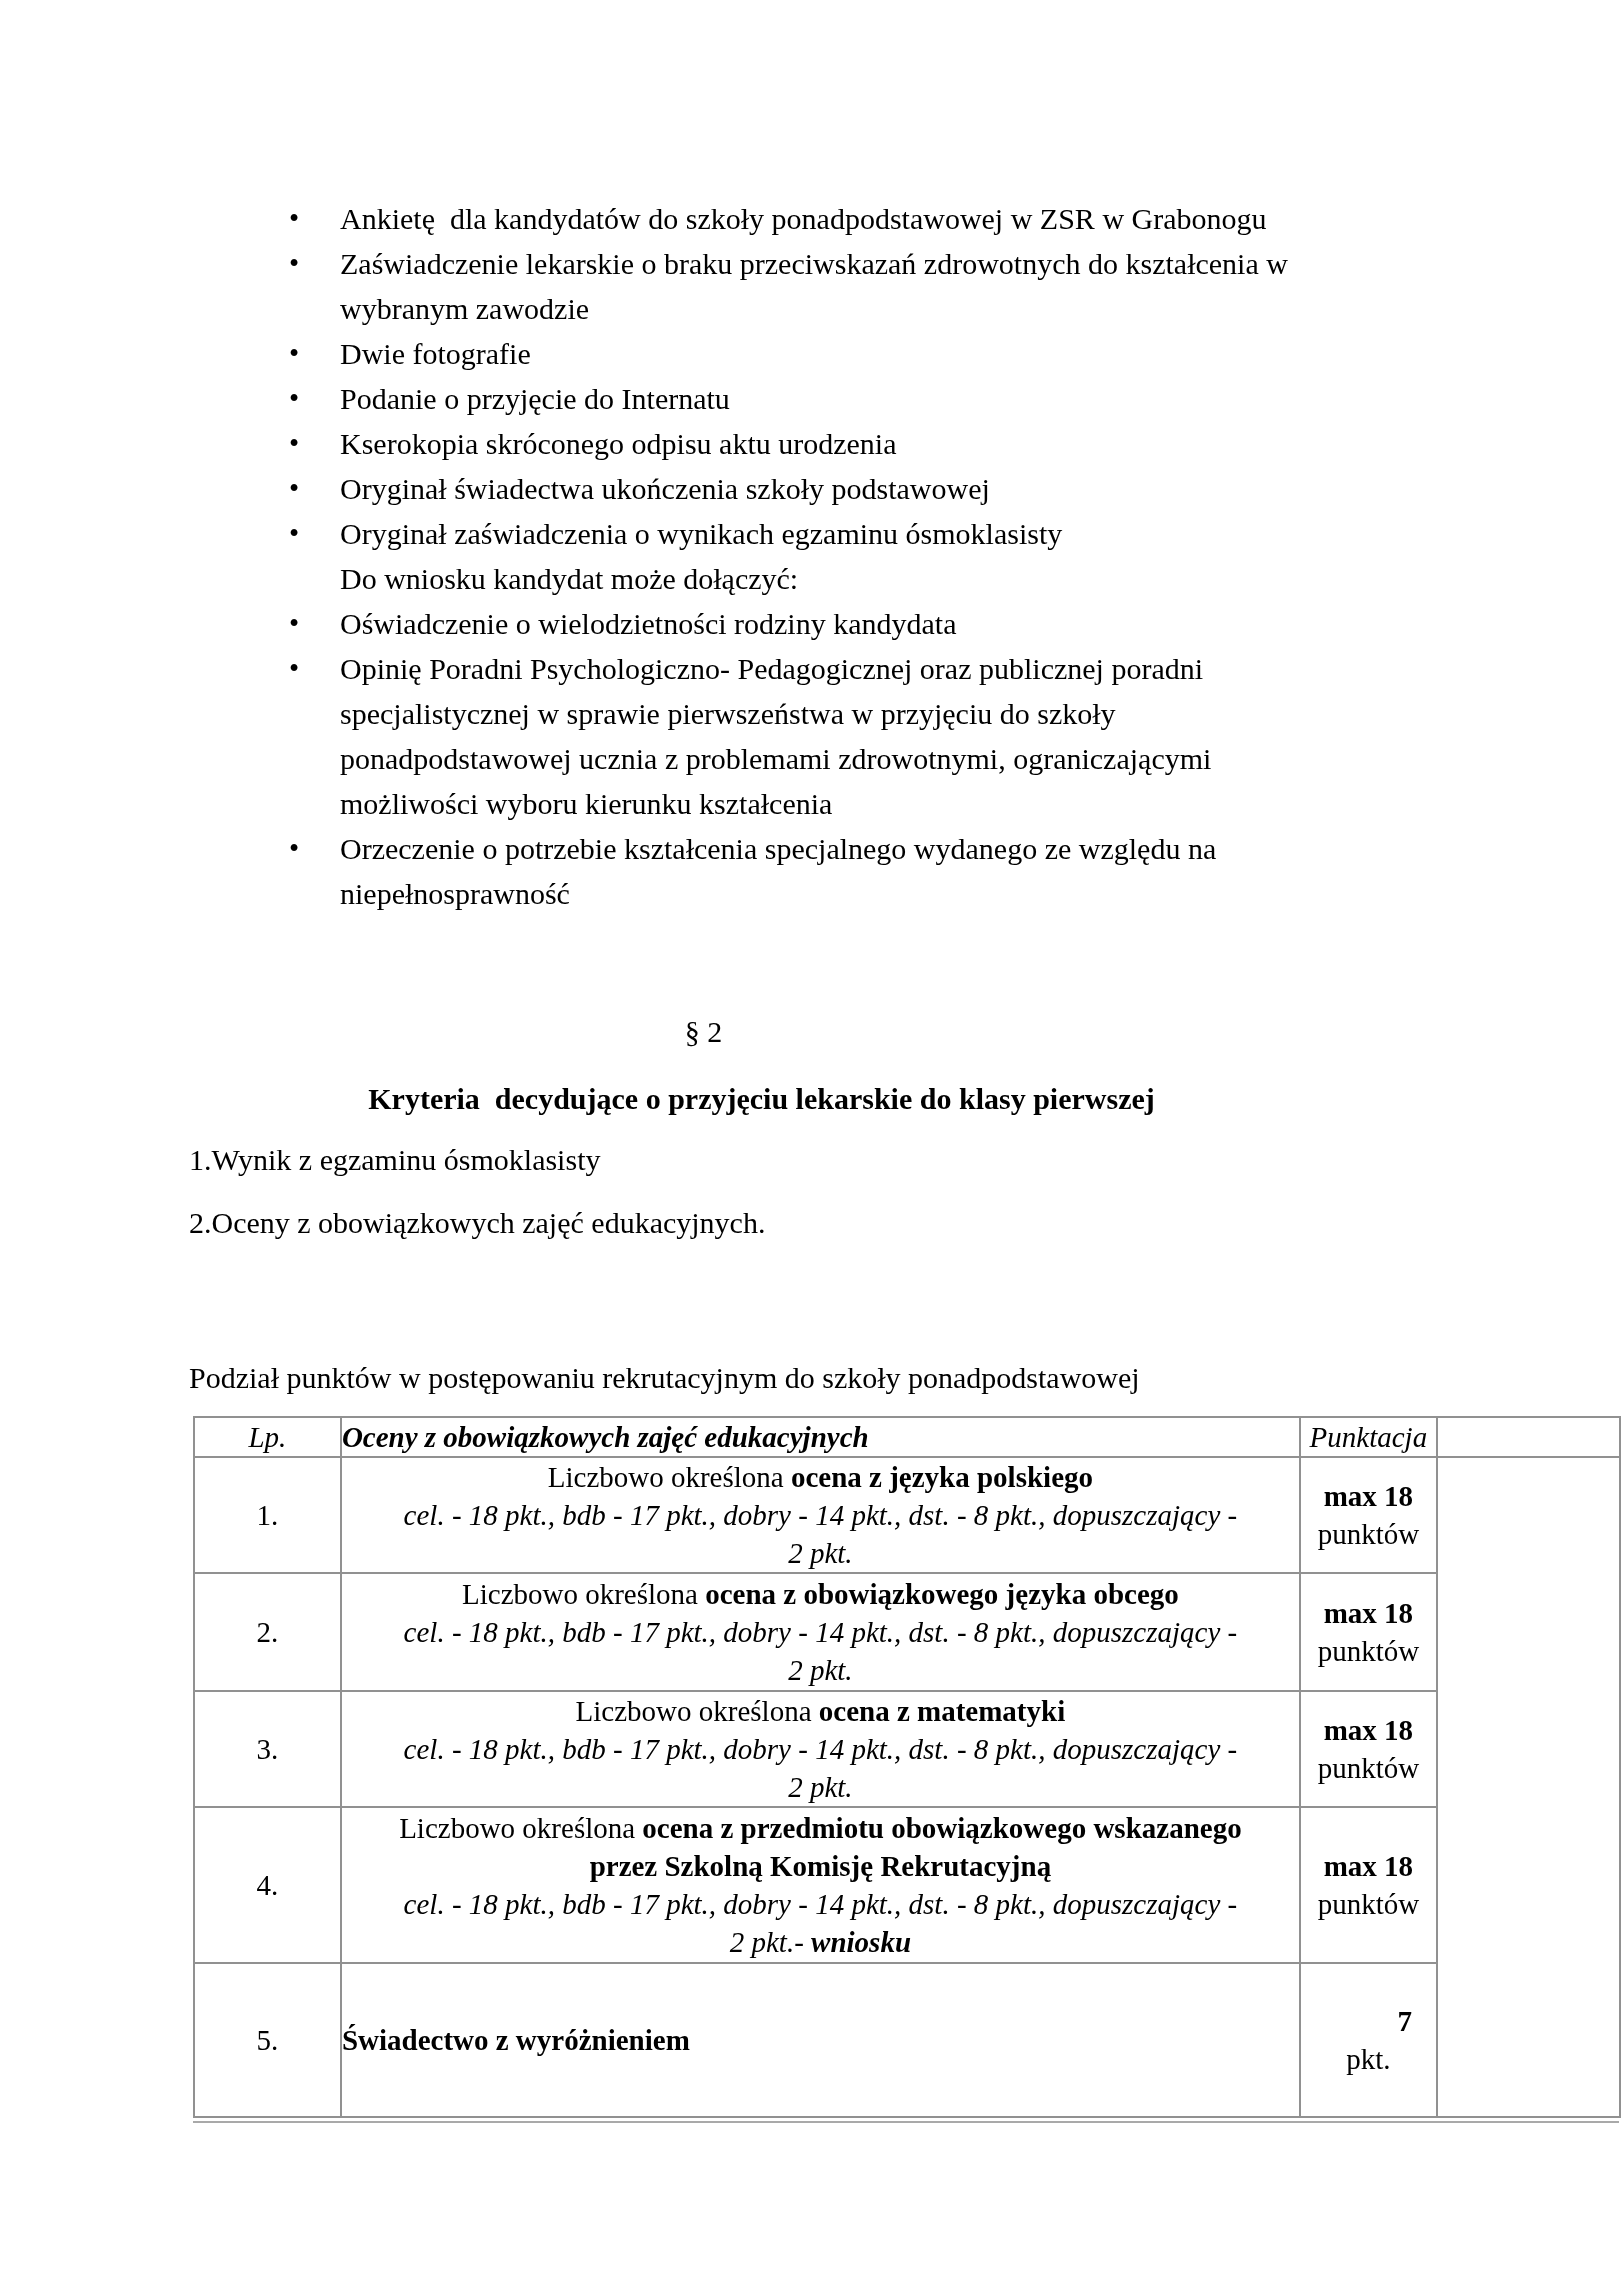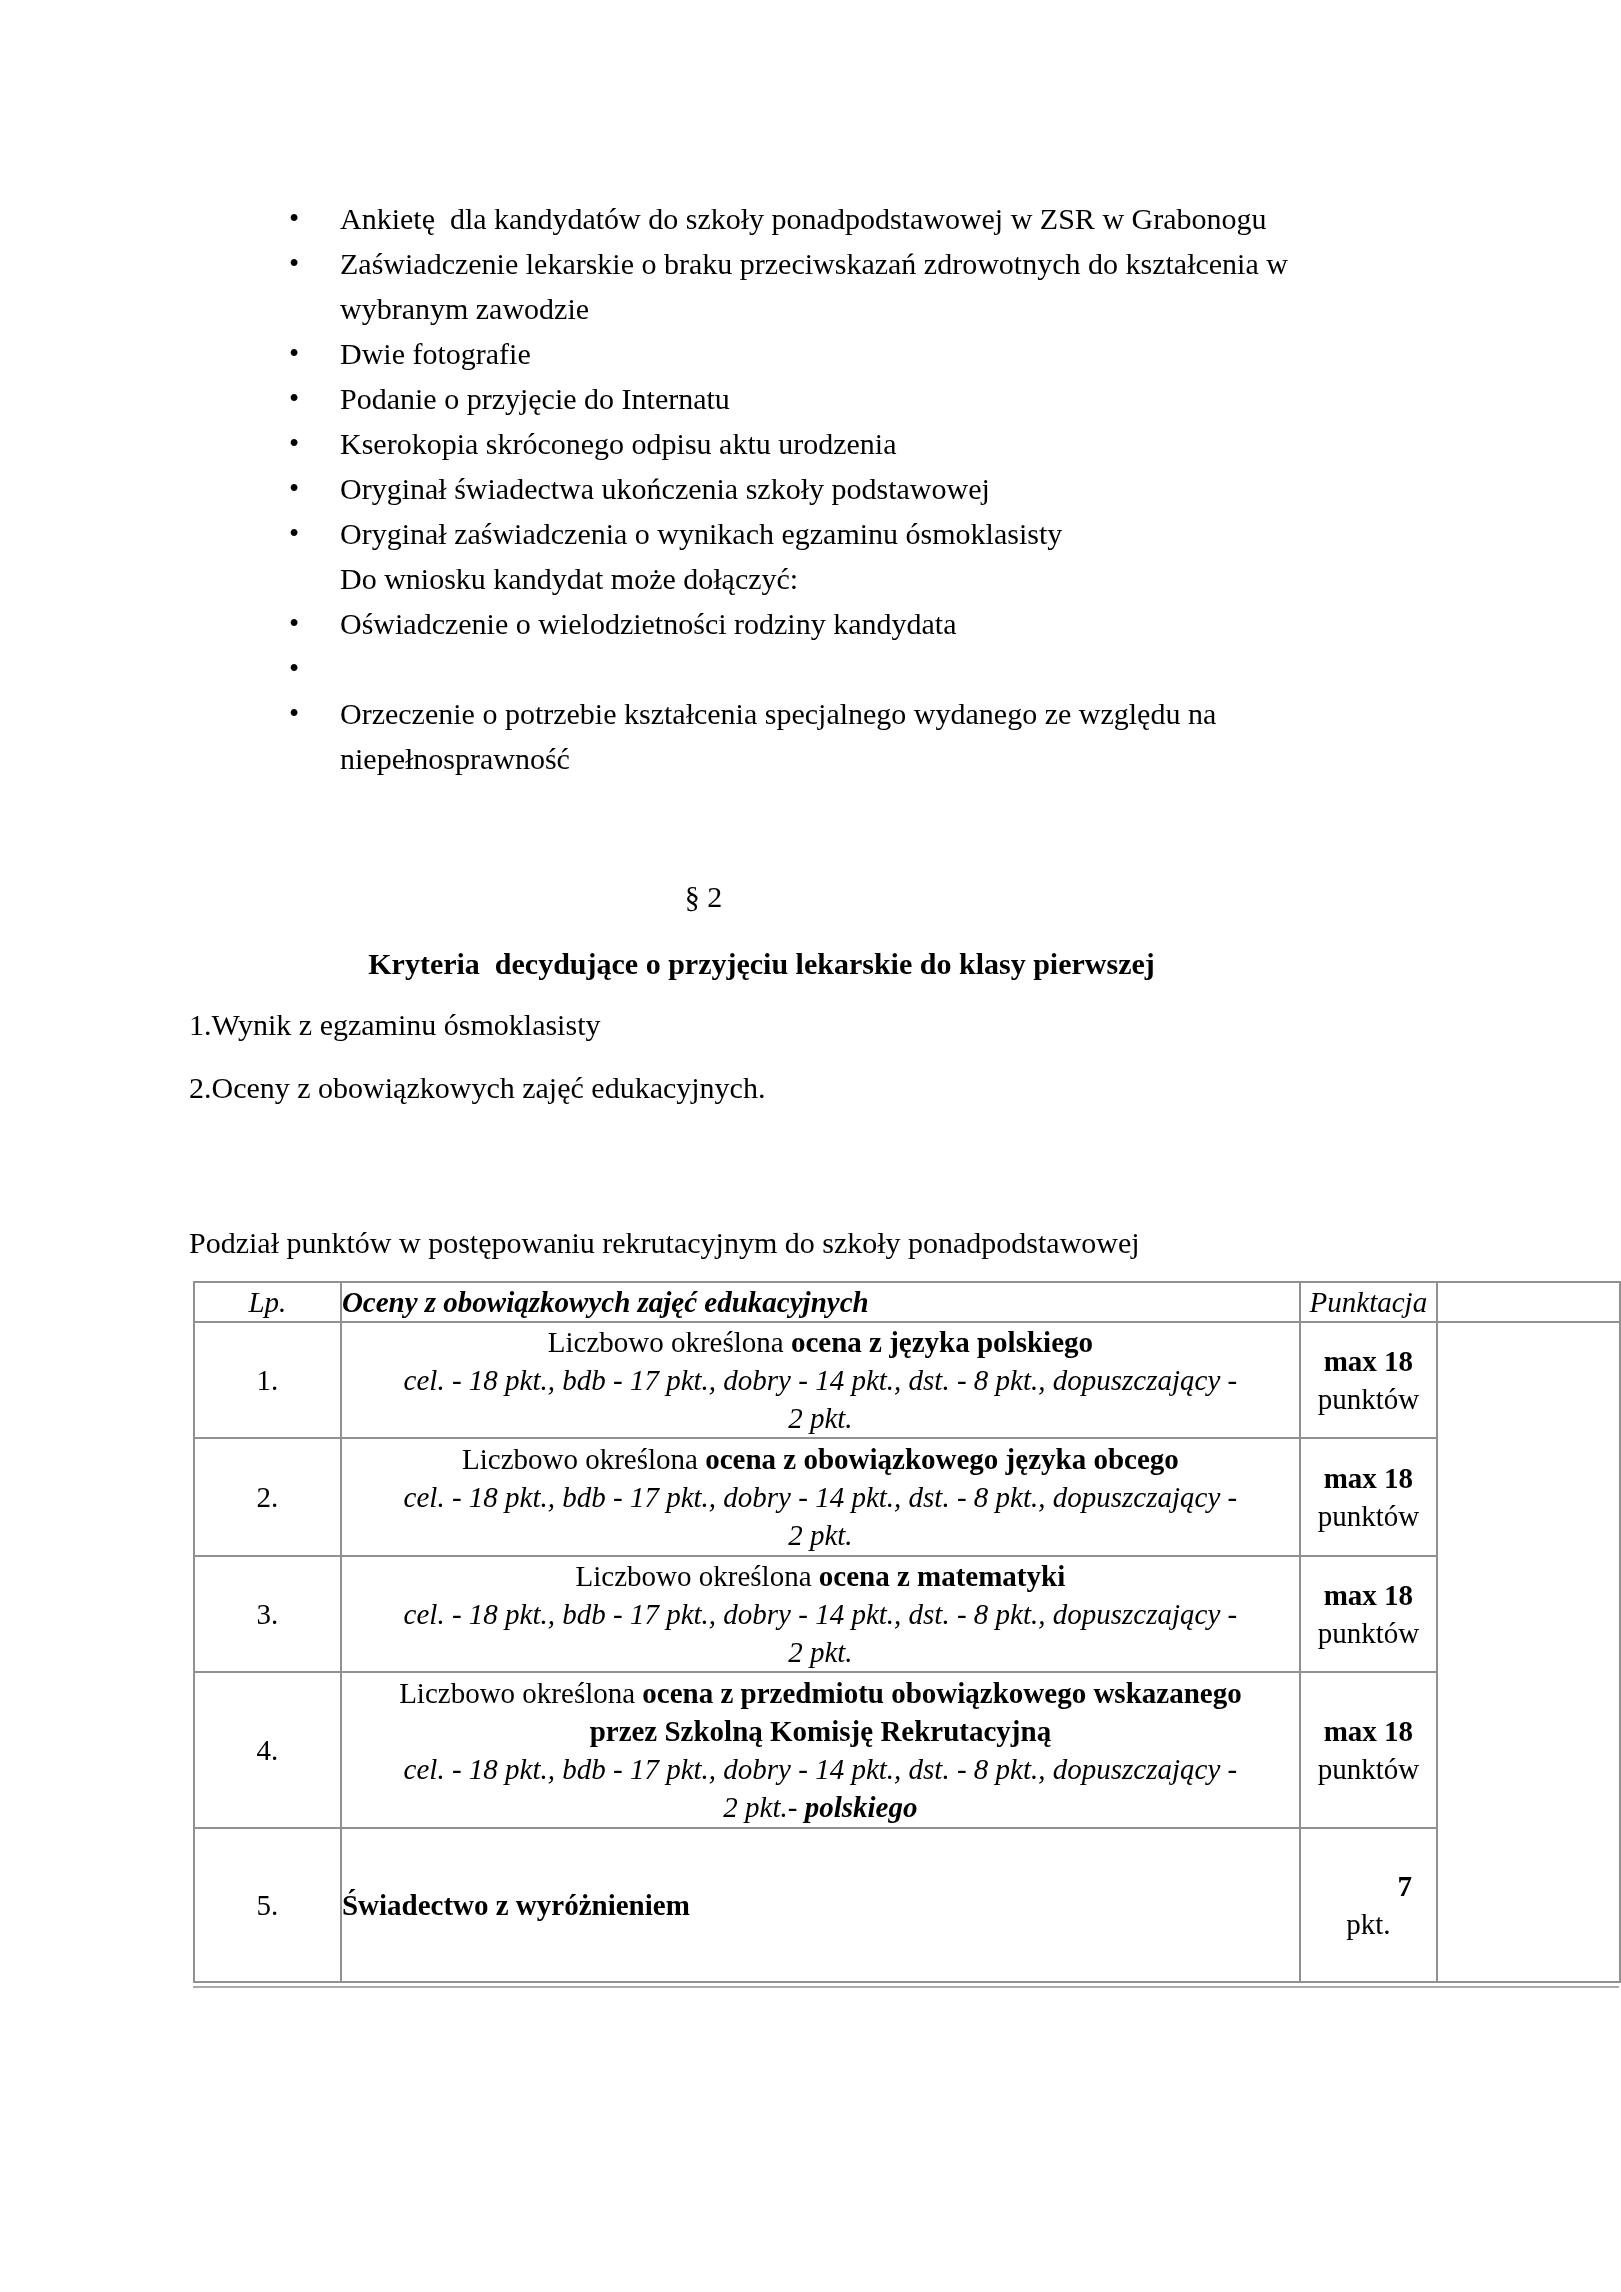--- a/index.html
+++ b/index.html
@@ -113,20 +113,24 @@
     <li class="bullet-row">
       <span class="bullet-marker">•</span>
       <span class="bullet-text"><span>Oryginał zaświadczenia o wynikach egzaminu ósmoklasisty</span><span class="bullet-sub">Do wniosku kandydat może dołączyć:</span></span>
     </li>
     <li class="bullet-row">
       <span class="bullet-marker">•</span>
       <span class="bullet-text">Oświadczenie o wielodzietności rodziny kandydata</span>
     </li>
     <li class="bullet-row">
       <span class="bullet-marker">•</span>
+      <span class="bullet-text">Opinię Poradni Psychologiczno- Pedagogicznej oraz publicznej poradni
+specjalistycznej w sprawie pierwszeństwa w przyjęciu do szkoły
+ponadpodstawowej ucznia z problemami zdrowotnymi, ograniczającymi
+możliwości wyboru kierunku kształcenia</span>
     </li>
     <li class="bullet-row">
       <span class="bullet-marker">•</span>
       <span class="bullet-text">Orzeczenie o potrzebie kształcenia specjalnego wydanego ze względu na
 niepełnosprawność</span>
     </li>
   </ul>
 
   <div class="section-mark">§ 2</div>
 
@@ -188,21 +192,21 @@
           <b class="pts-line">max 18</b>
               <span class="pts-line">punktów</span>
         </td>
       </tr>
       <tr class="r4">
         <td class="lp">4.</td>
         <td class="crit">
           <div class="title"><span>Liczbowo określona </span><b>ocena z przedmiotu obowiązkowego wskazanego
 przez Szkolną Komisję Rekrutacyjną</b></div>
           <div class="scale"><span>cel. - 18 pkt., bdb - 17 pkt., dobry - 14 pkt., dst. - 8 pkt., dopuszczający -
-2 pkt.- </span><b>polskiego</b></div>
+2 pkt.- </span><b>wniosku</b></div>
         </td>
         <td class="pts">
           <b class="pts-line">max 18</b>
               <span class="pts-line">punktów</span>
         </td>
       </tr>
       <tr class="r5">
         <td class="lp">5.</td>
         <td class="crit5">Świadectwo z wyróżnieniem</td>
         <td class="pts5">

